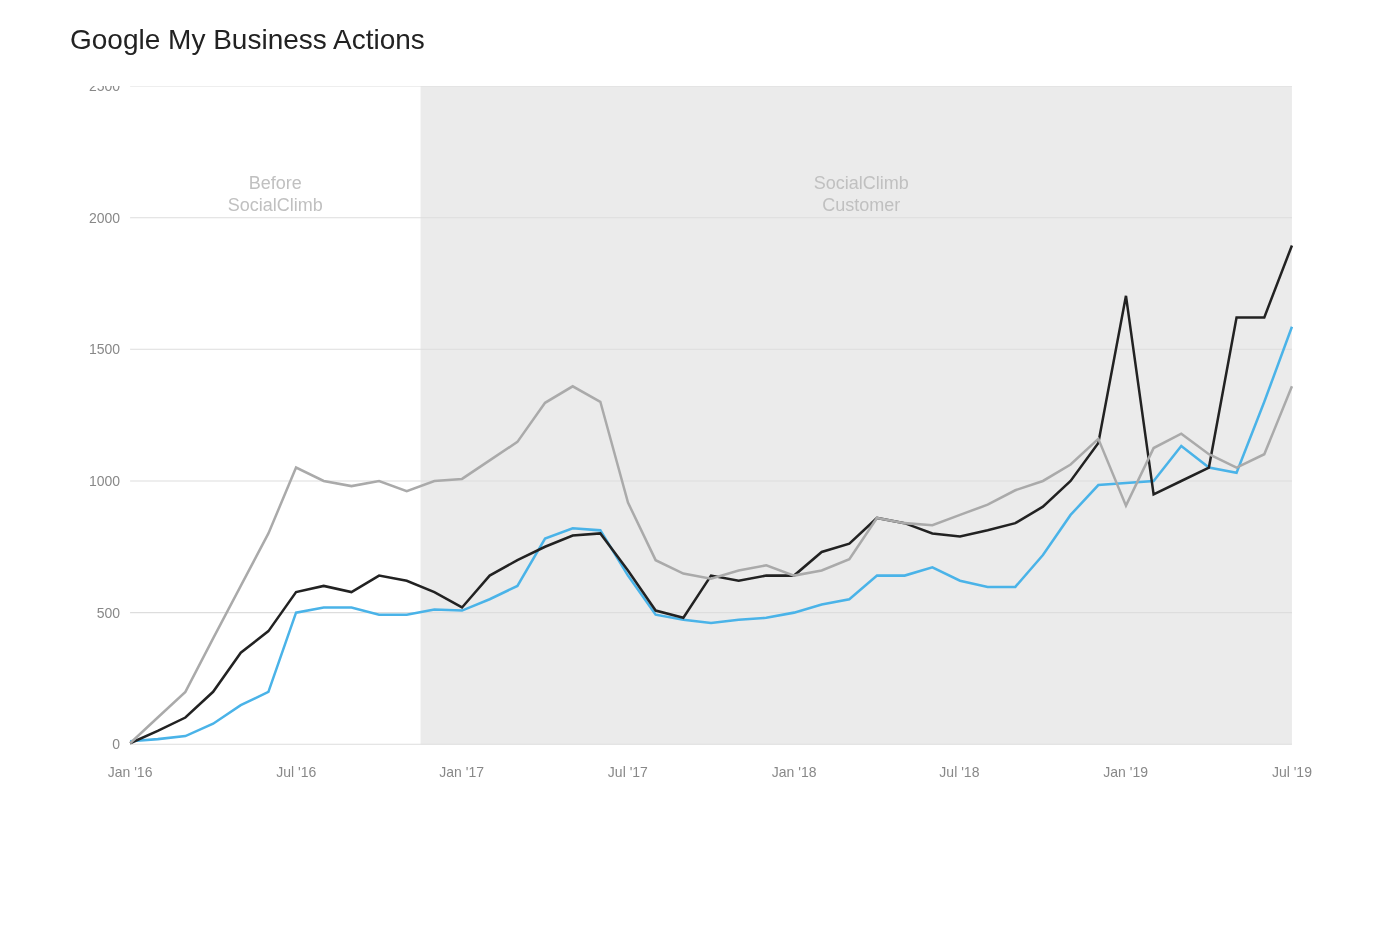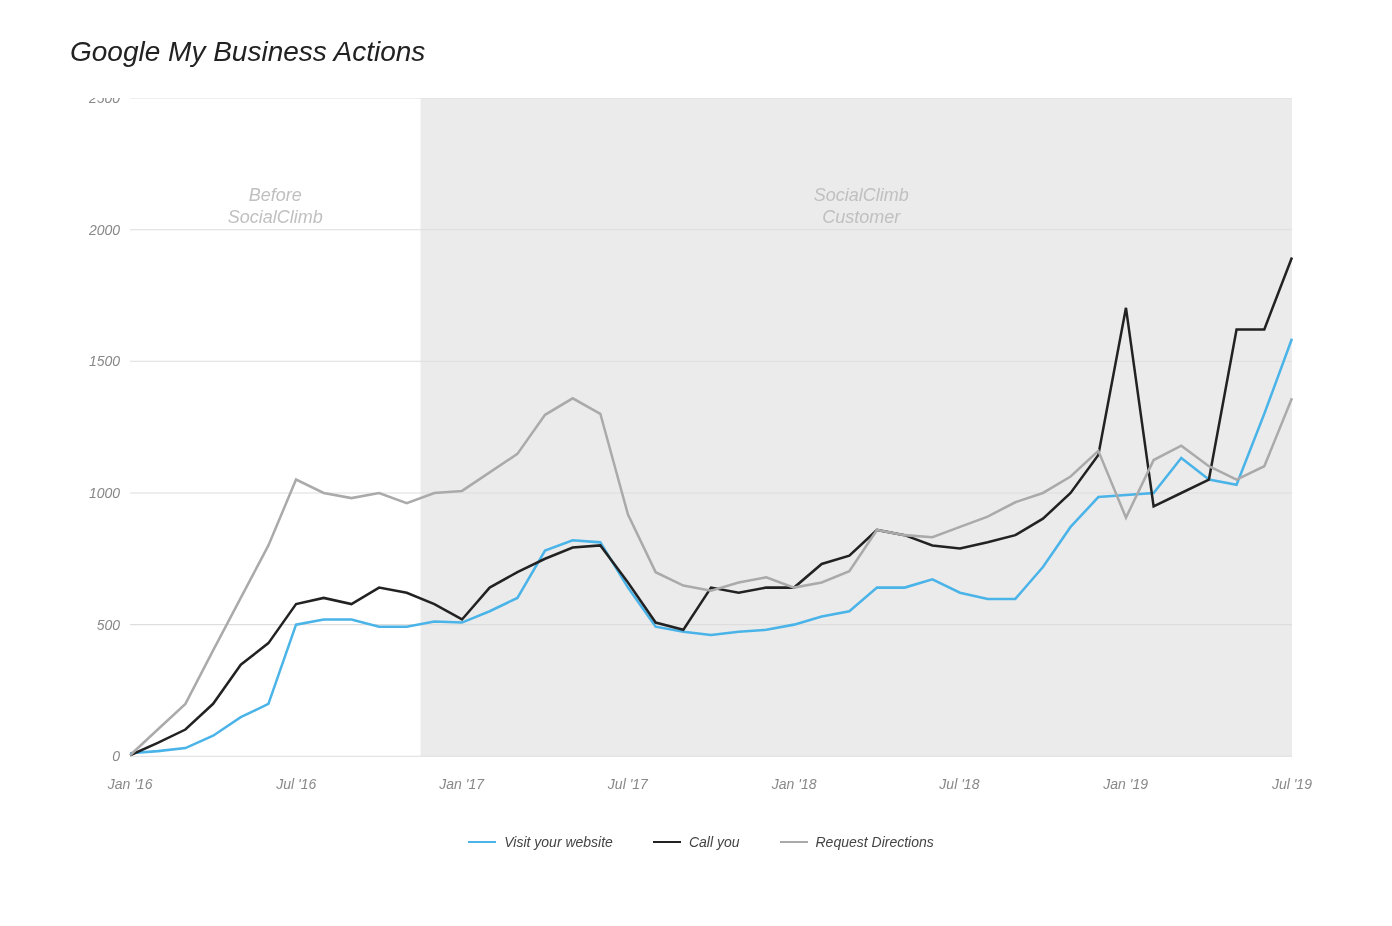--- a/index.html
+++ b/index.html
@@ -5,25 +5,24 @@
     * { margin: 0; padding: 0; box-sizing: border-box; }
     body {
       font-family: 'Helvetica Neue', Arial, sans-serif;
       background: #fff;
       color: #333;
       width: 1392px;
       height: 926px;
       overflow: hidden;
     }
     .chart-container {
-      padding: 36px 60px 60px 70px;
+      padding: 24px 60px 60px 70px;
       width: 100%;
       height: 100%;
       position: relative;
-      font-style: italic;
     }
     .chart-title {
       font-size: 28px;
       font-weight: 400;
       color: #222;
       margin-bottom: 30px;
     }
     .chart-area {
       position: relative;
       width: 100%;
@@ -234,27 +233,13 @@
           1109.5,338
           1137.1,358
           1164.7,371
           1192.4,358
           1220,292
         "></polyline>
 
     </svg>
   </div>
 
-  <div class="legend">
-    <div class="legend-item">
-      <div class="legend-line blue"></div>
-      <span>Visit your website</span>
-    </div>
-    <div class="legend-item">
-      <div class="legend-line black"></div>
-      <span>Call you</span>
-    </div>
-    <div class="legend-item">
-      <div class="legend-line gray"></div>
-      <span>Request Directions</span>
-    </div>
-  </div>
 </div>
 
 </body></html>

